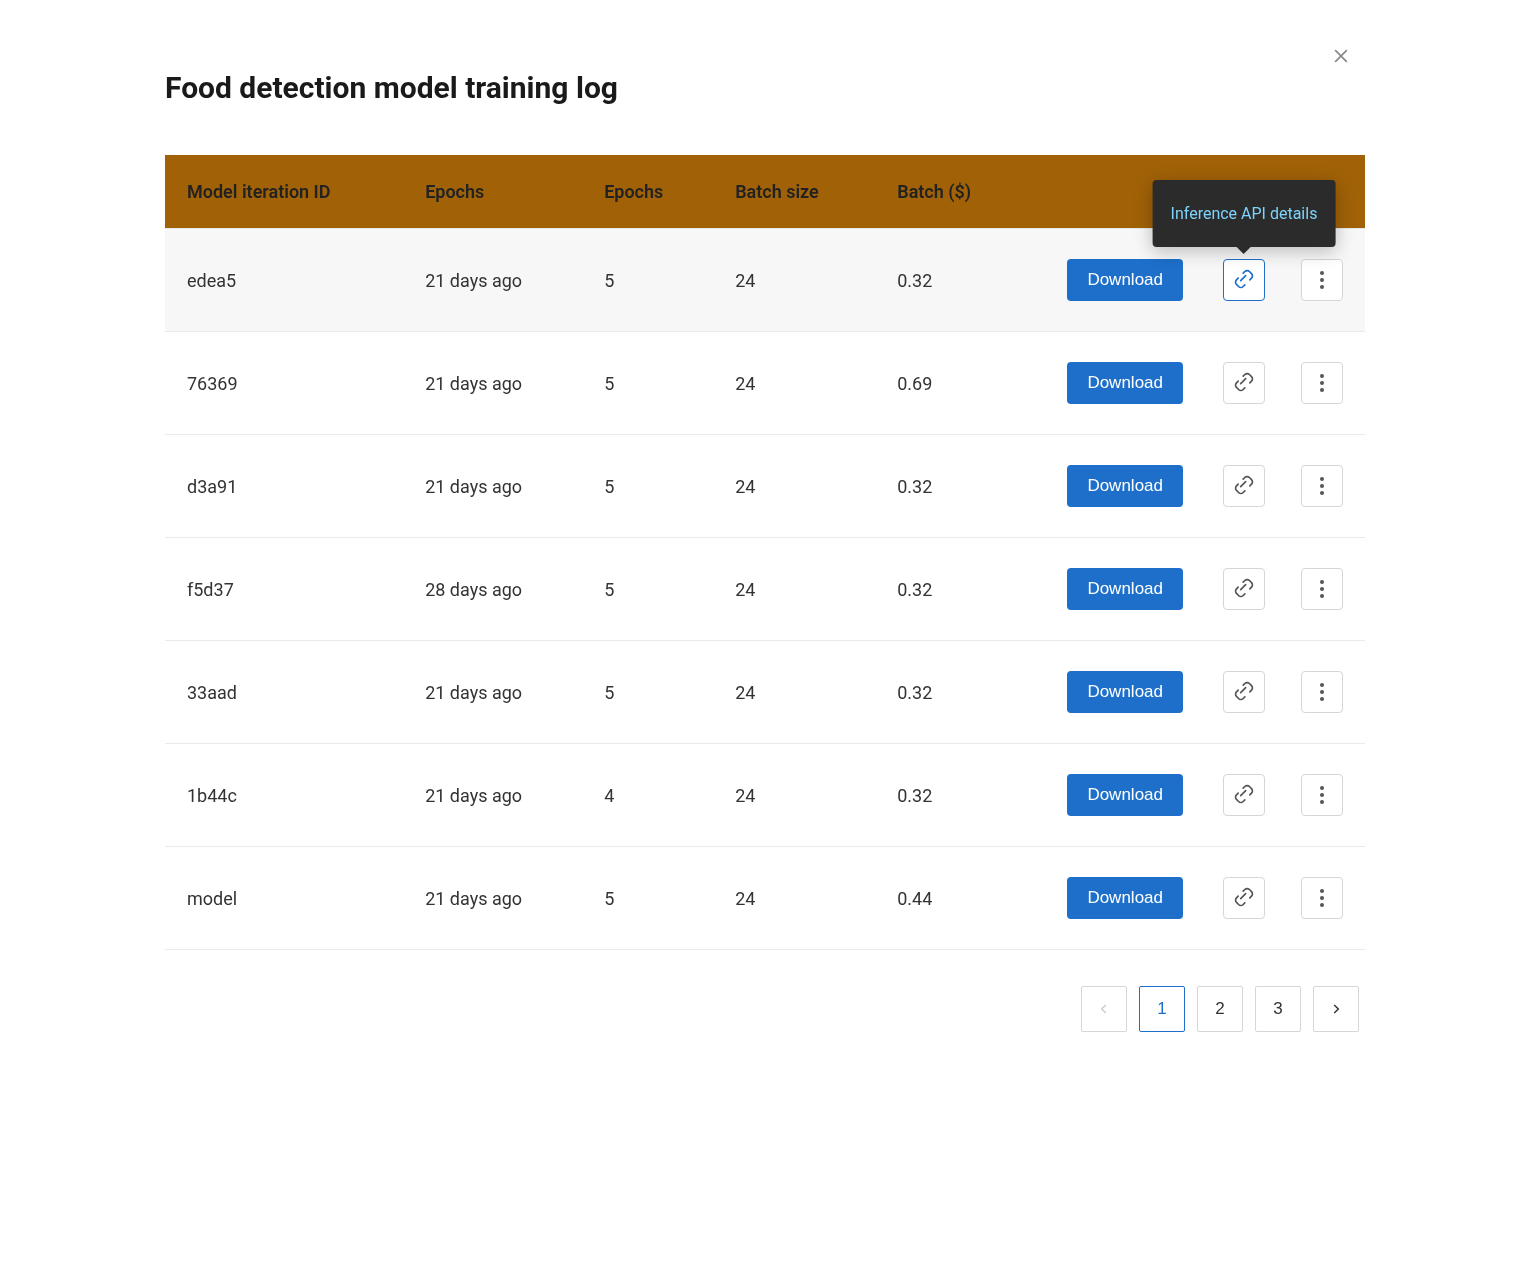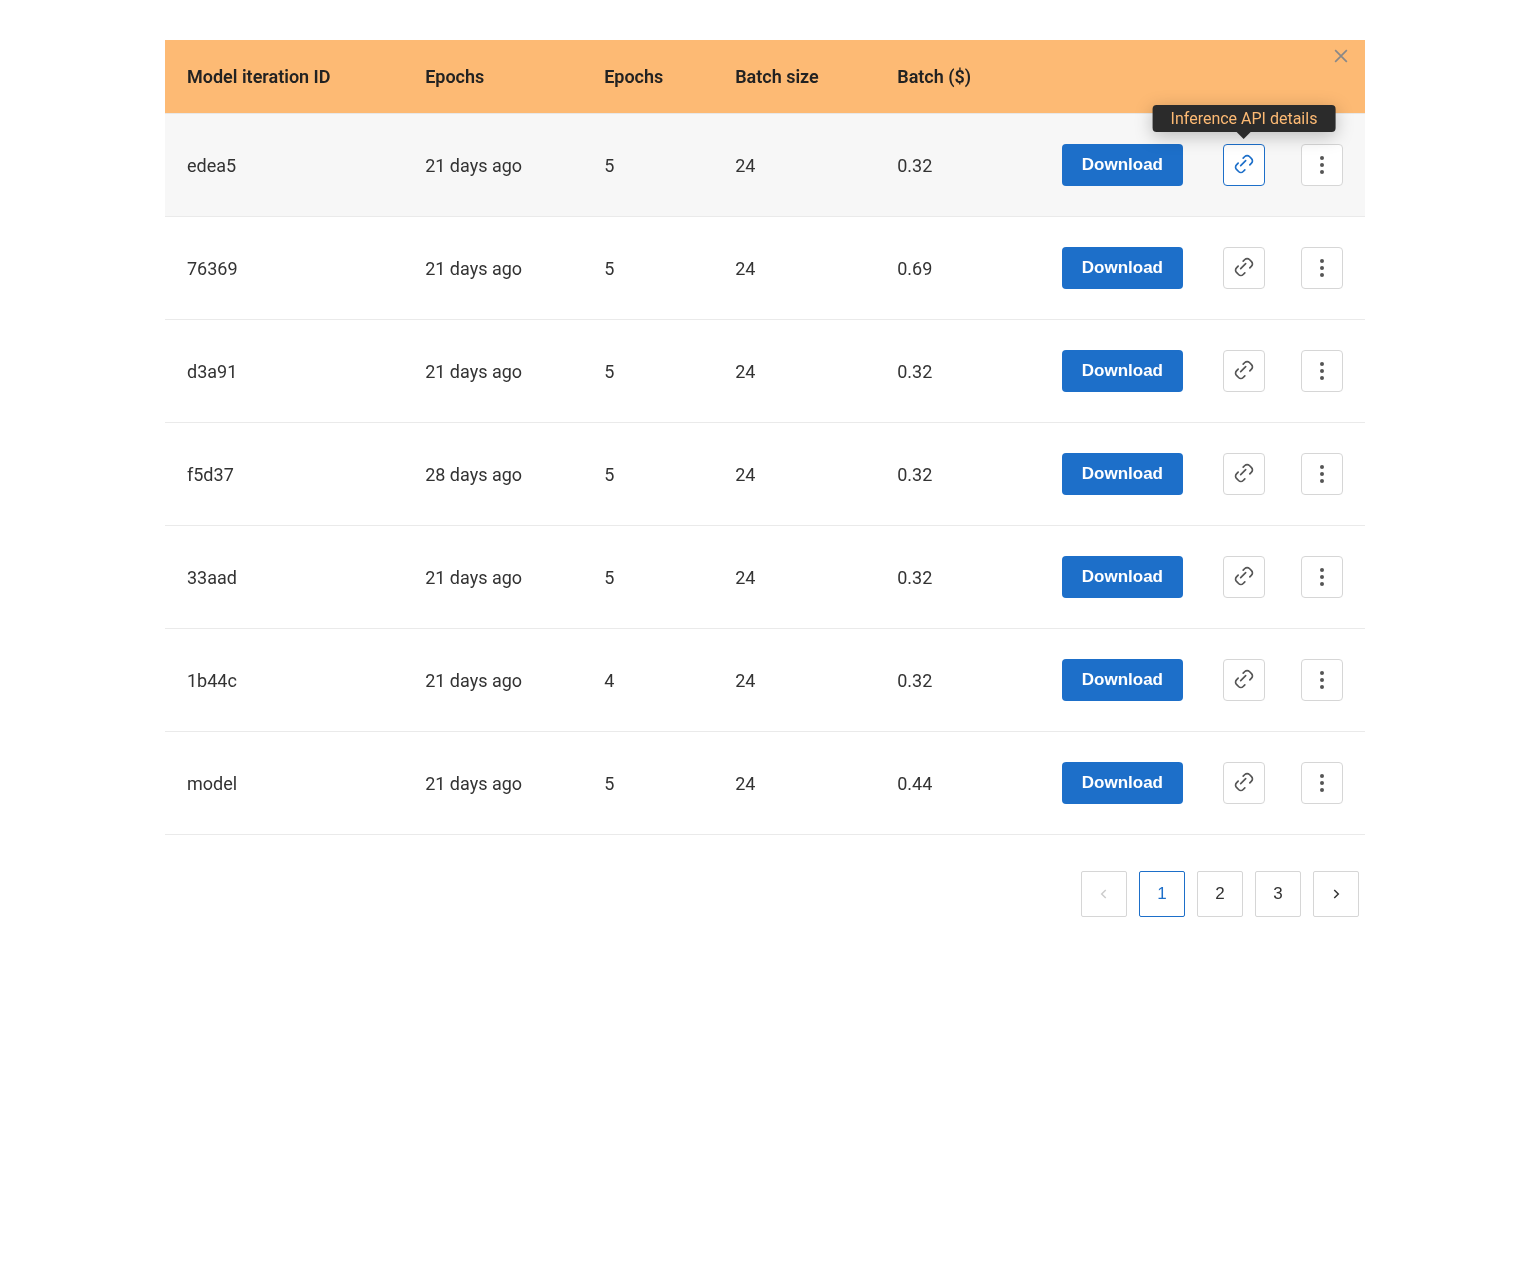--- a/index.html
+++ b/index.html
@@ -41,21 +41,21 @@
     width: 100%;
     border-collapse: collapse;
     font-size: 18px;
   }
   table.log thead th {
     text-align: left;
     font-weight: 600;
     font-size: 18px;
     color: #222;
     padding: 26px 22px;
-    background: #fdba74;
+    background: #a16207;
     border-bottom: 1px solid #e8e8e8;
   }
   table.log tbody td {
     padding: 30px 22px;
     border-bottom: 1px solid #eaeaea;
     color: #333;
     vertical-align: middle;
   }
   table.log tbody tr.selected td { background: #f7f7f7; }
   .actions-cell {
@@ -63,21 +63,21 @@
     white-space: nowrap;
     width: 340px;
   }
   .btn-primary {
     background: #1d6fc9;
     color: #fff;
     border: none;
     border-radius: 4px;
     padding: 11px 20px;
     font-size: 17px;
-    font-weight: 700;
+    font-weight: 400;
     cursor: pointer;
     margin-right: 40px;
     vertical-align: middle;
   }
   .icon-btn {
     width: 42px;
     height: 42px;
     border: 1px solid #d6d6d6;
     background: #fff;
     border-radius: 4px;
@@ -93,23 +93,23 @@
   .icon-btn.active {
     border-color: #1d6fc9;
     color: #1d6fc9;
   }
   .icon-btn svg { width: 20px; height: 20px; }
   .icon-dots-v { display: inline-flex; flex-direction: column; gap: 3px; }
   .icon-dots-v span { width: 4px; height: 4px; border-radius: 50%; background: #555; }
   .tooltip {
     position: absolute;
     background: #2b2b2b;
-    color: #fdba74;
+    color: #7dd3fc;
     font-size: 16px;
-    padding: 4px 18px;
+    padding: 24px 18px;
     border-radius: 4px;
     white-space: nowrap;
     box-shadow: 0 4px 18px rgba(0,0,0,0.25);
     z-index: 10;
     text-align: center;
   }
   .tooltip::after {
     content: "";
     position: absolute;
     bottom: -7px;
@@ -161,20 +161,21 @@
 <body>
 
 <div class="modal">
 
   <button class="close-btn">
     <svg viewBox="0 0 24 24" fill="none">
         <path d="M5 5 L19 19 M19 5 L5 19"></path>
       </svg>
   </button>
 
+  <h1 class="page-title">Food detection model training log</h1>
 
   <table class="log">
     <thead>
       <tr>
         <th>Model iteration ID</th>
         <th>Epochs</th>
         <th>Epochs</th>
         <th>Batch size</th>
         <th>Batch ($)</th>
         <th></th>

